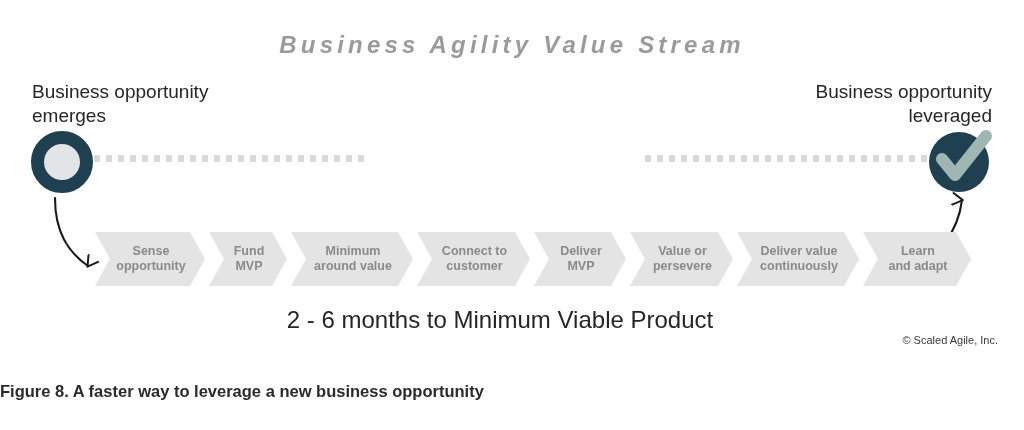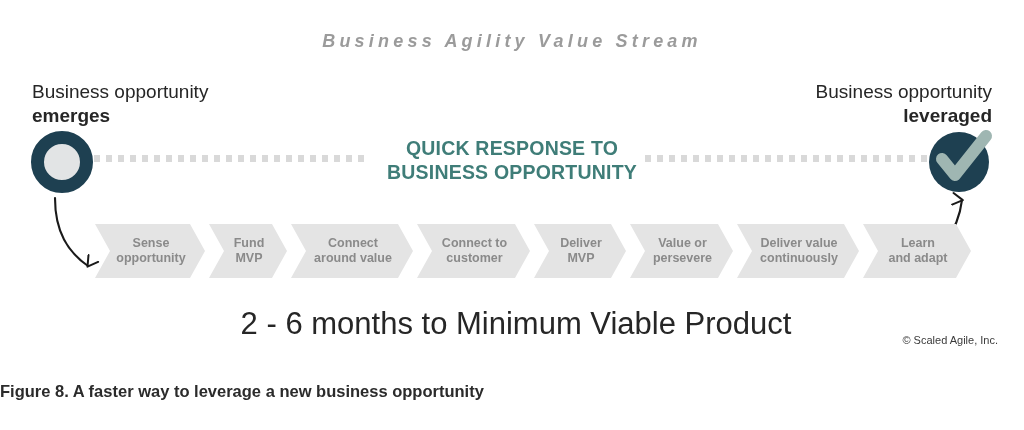--- a/index.html
+++ b/index.html
@@ -24,39 +24,39 @@
   }
 
   
   .stream-title {
     position: absolute;
     left: 0;
     top: 31px;
     width: 1024px;
     text-align: center;
     font-family: "Liberation Sans", sans-serif;
-    font-size: 18px;
+    font-size: 24px;
     font-weight: bold;
     font-style: italic;
     letter-spacing: 4.2px;
     color: #9b9b9b;
     white-space: nowrap;
   }
 
   
   .endpoint-label {
     position: absolute;
     font-family: "Liberation Sans", sans-serif;
     font-size: 19px;
     color: #262626;
     line-height: 24px;
     white-space: nowrap;
   }
   .endpoint-label .line1 { font-weight: normal; display: block; }
-  .endpoint-label .line2 { font-weight: bold; display: block; }
+  .endpoint-label .line2 { font-weight: normal; display: block; }
 
   #label-left {
     left: 32px;
     top: 80px;
     text-align: left;
   }
   #label-right {
     right: 32px;
     top: 80px;
     text-align: right;
@@ -136,21 +136,21 @@
     pointer-events: none;
   }
 
   
   #chevron-row {
     position: absolute;
     left: 95px;
     top: 232px;
     height: 46px;
     display: flex;
-    align-items: flex-end;
+    align-items: flex-start;
   }
   .chevron {
     position: relative;
     height: 54px;
     background: #e4e4e4;
     display: flex;
     align-items: center;
     justify-content: center;
     margin-right: 4px;
     -webkit-clip-path: polygon(0 0, calc(100% - 15px) 0, 100% 50%, calc(100% - 15px) 100%, 0 100%, 15px 50%);
@@ -174,24 +174,23 @@
   .chevron-label span { display: block; }
 
   
   #duration-text {
     position: absolute;
     left: 0;
     top: 306px;
     width: 1000px;
     text-align: center;
     font-family: "Liberation Sans", sans-serif;
-    font-size: 31px;
+    font-size: 24px;
     color: #262626;
     white-space: nowrap;
-    padding-left: 16px;
   }
 
   
   #copyright {
     position: absolute;
     right: 26px;
     top: 334px;
     font-family: "Liberation Sans", sans-serif;
     font-size: 11px;
     color: #3a3a3a;
@@ -227,24 +226,20 @@
   <div class="endpoint-label" id="label-right">
     <span class="line1">Business opportunity</span>
     <span class="line2">leveraged</span>
   </div>
 
   <div class="endpoint-circle" id="circle-start"></div>
 
   <div class="dotted-line" id="dots-left"></div>
   <div class="dotted-line" id="dots-right"></div>
 
-  <div id="center-headline">
-    <span>QUICK RESPONSE TO</span>
-    <span>BUSINESS OPPORTUNITY</span>
-  </div>
 
   <div id="circle-end-wrap">
     <div id="circle-end"></div>
     <svg id="check-svg" viewBox="0 0 68 68">
       <path d="M 13 31 L 26 47 L 57 8" fill="none" stroke="#9fb6b2" stroke-width="12" stroke-linecap="round" stroke-linejoin="round"></path>
     </svg>
   </div>
 
   <svg id="arrows-svg" viewBox="0 0 1024 430">
     <defs>
@@ -269,21 +264,21 @@
       </div>
     </div>
     <div class="chevron" style="width:78px">
       <div class="chevron-label">
         <span>Fund</span>
         <span>MVP</span>
       </div>
     </div>
     <div class="chevron" style="width:122px">
       <div class="chevron-label">
-        <span>Connect</span>
+        <span>Minimum</span>
         <span>around value</span>
       </div>
     </div>
     <div class="chevron" style="width:113px">
       <div class="chevron-label">
         <span>Connect to</span>
         <span>customer</span>
       </div>
     </div>
     <div class="chevron" style="width:92px">

